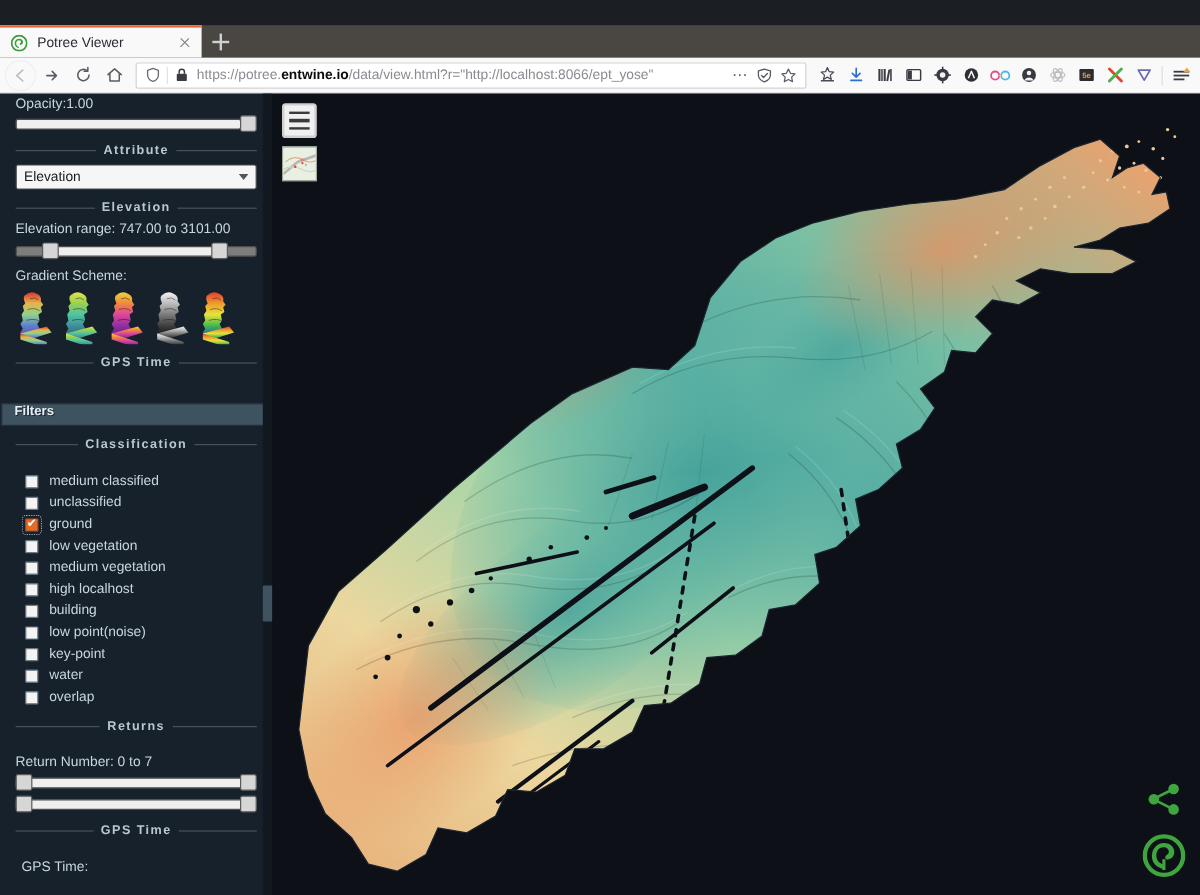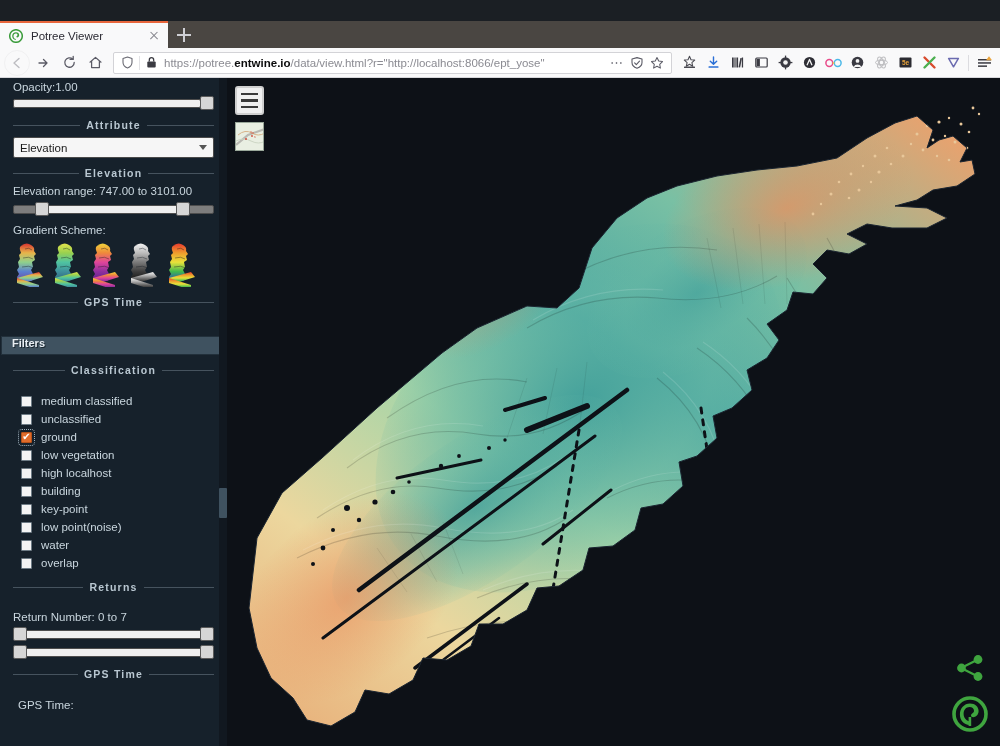--- a/index.html
+++ b/index.html
@@ -588,33 +588,37 @@
             <div class="cb-row">
               <div class="cb checked focus"></div>
               <label>ground</label>
             </div>
             <div class="cb-row">
               <div class="cb"></div>
               <label>low vegetation</label>
             </div>
             <div class="cb-row">
               <div class="cb"></div>
+              <label>medium vegetation</label>
+            </div>
+            <div class="cb-row">
+              <div class="cb"></div>
               <label>high localhost</label>
             </div>
             <div class="cb-row">
               <div class="cb"></div>
               <label>building</label>
             </div>
             <div class="cb-row">
               <div class="cb"></div>
+              <label>low point(noise)</label>
+            </div>
+            <div class="cb-row">
+              <div class="cb"></div>
               <label>key-point</label>
-            </div>
-            <div class="cb-row">
-              <div class="cb"></div>
-              <label>low point(noise)</label>
             </div>
             <div class="cb-row">
               <div class="cb"></div>
               <label>water</label>
             </div>
             <div class="cb-row">
               <div class="cb"></div>
               <label>overlap</label>
             </div>
           </div>

